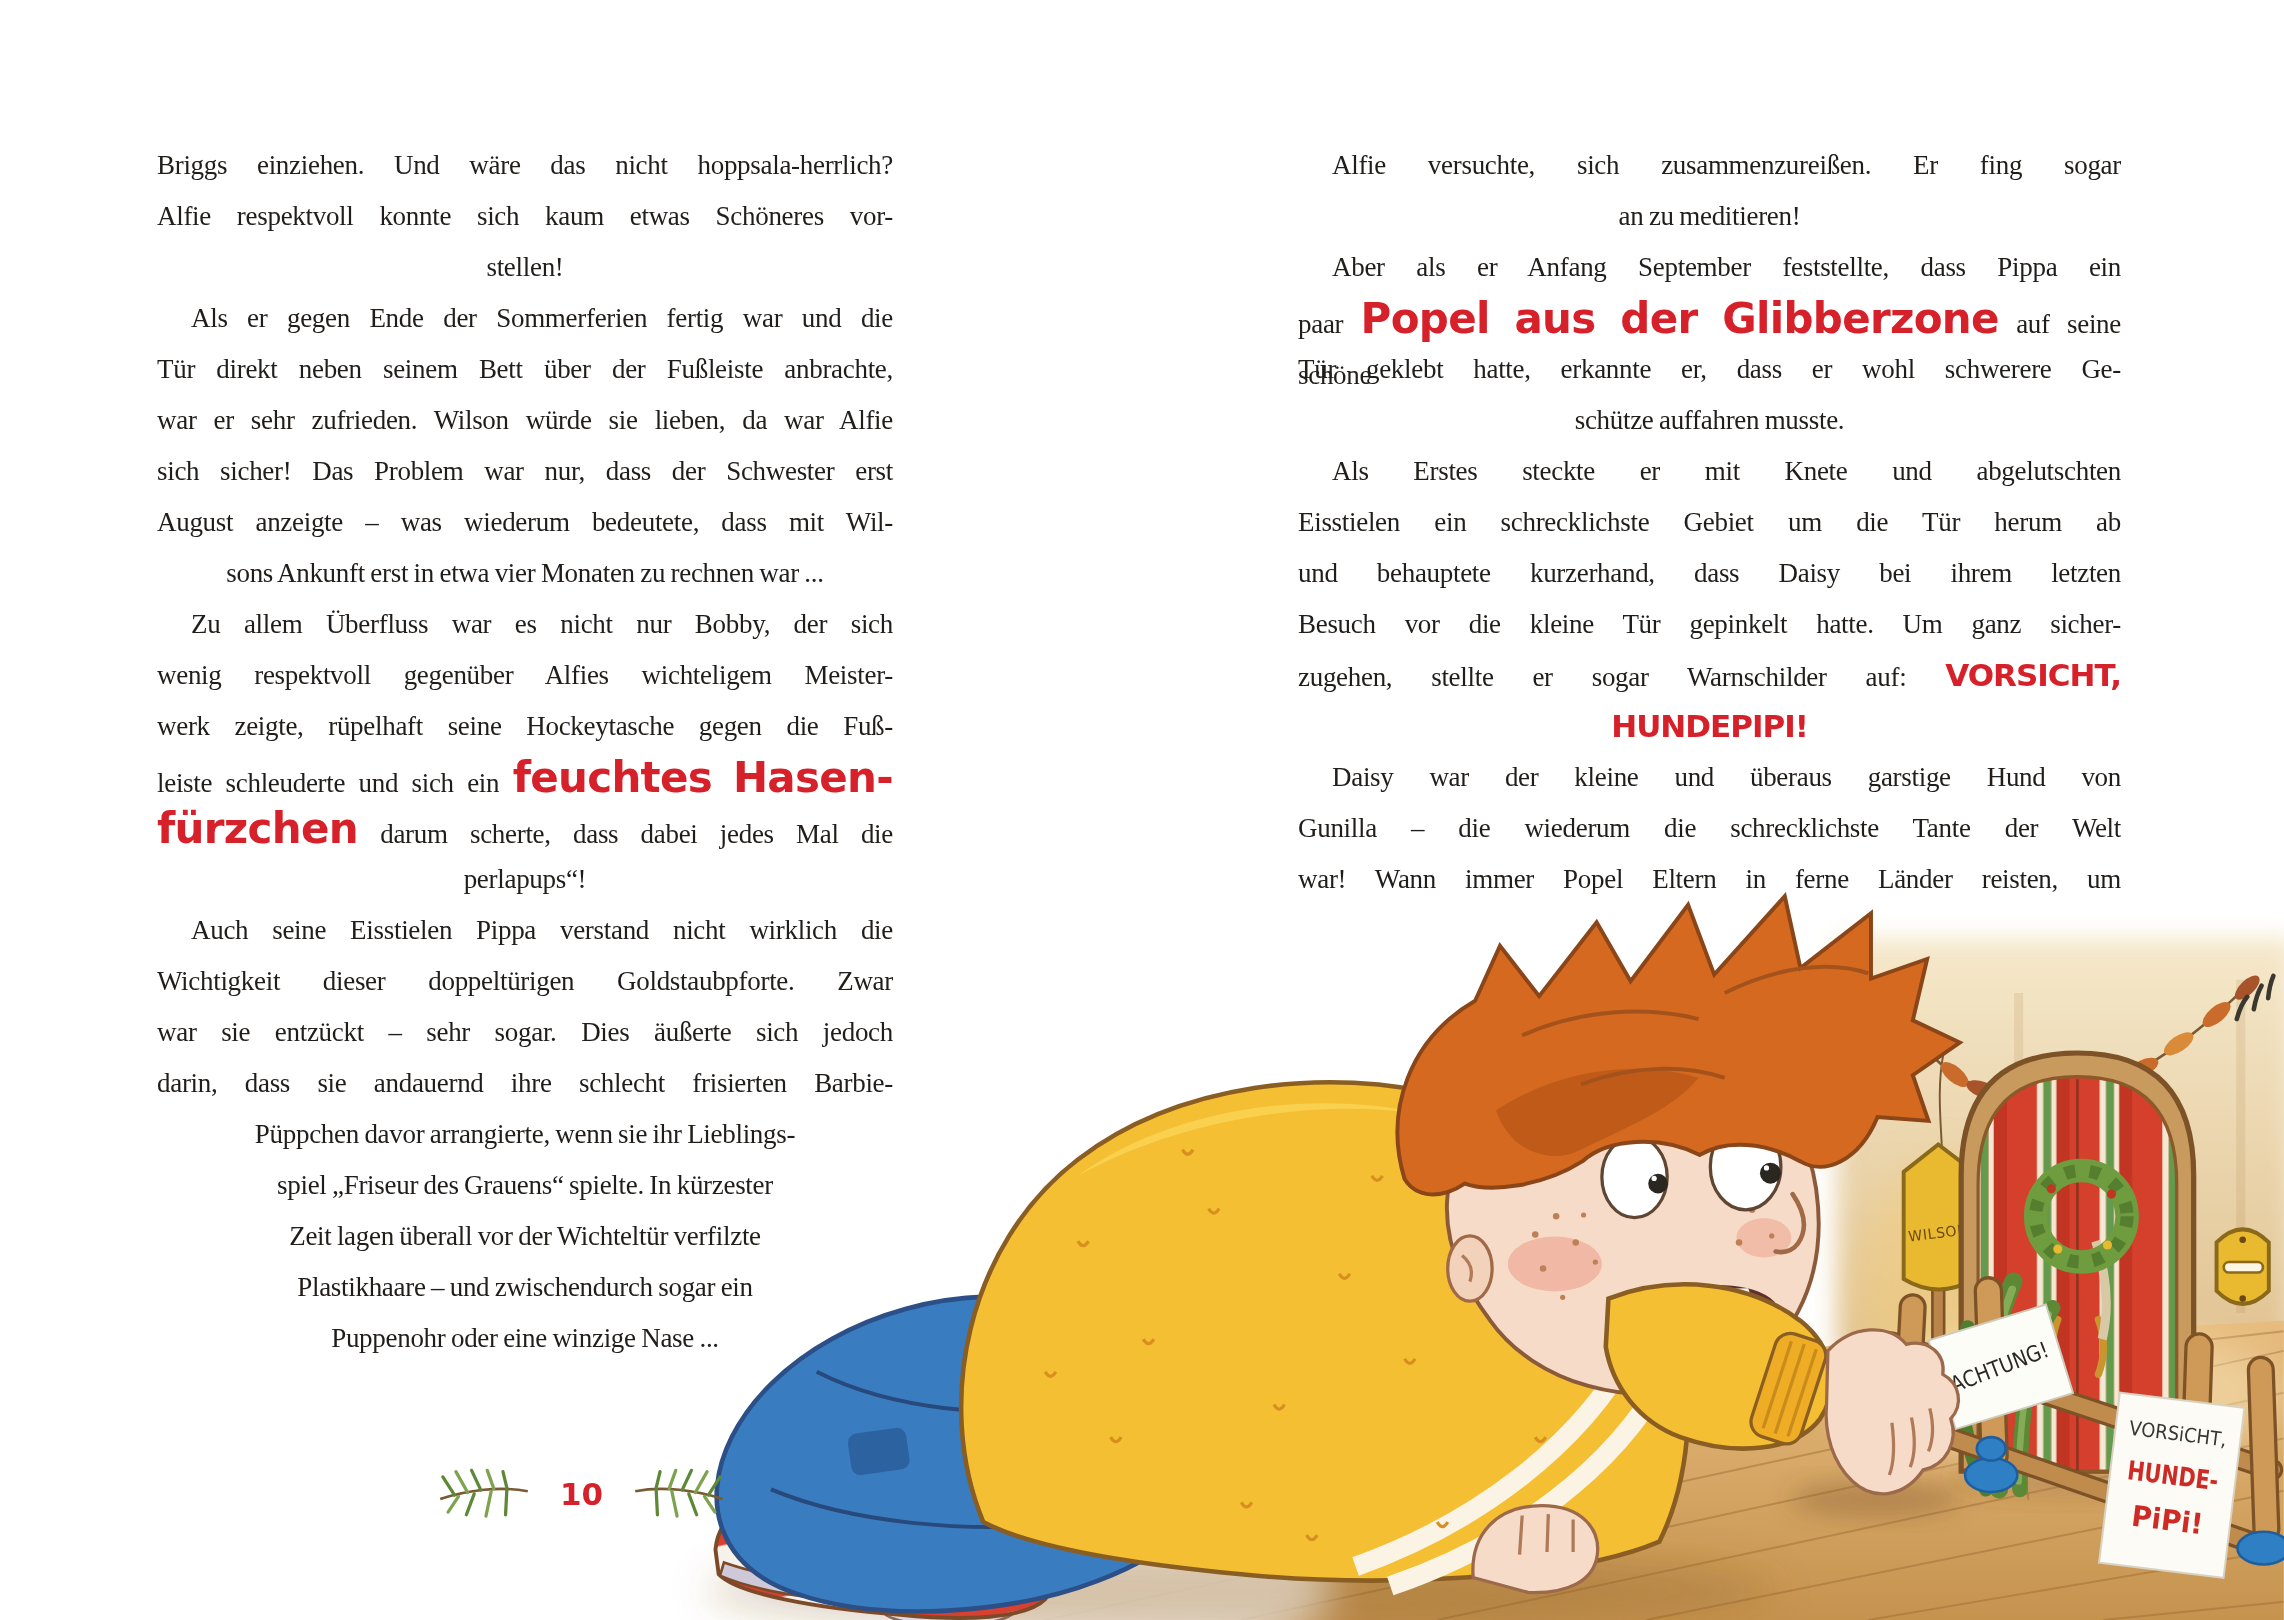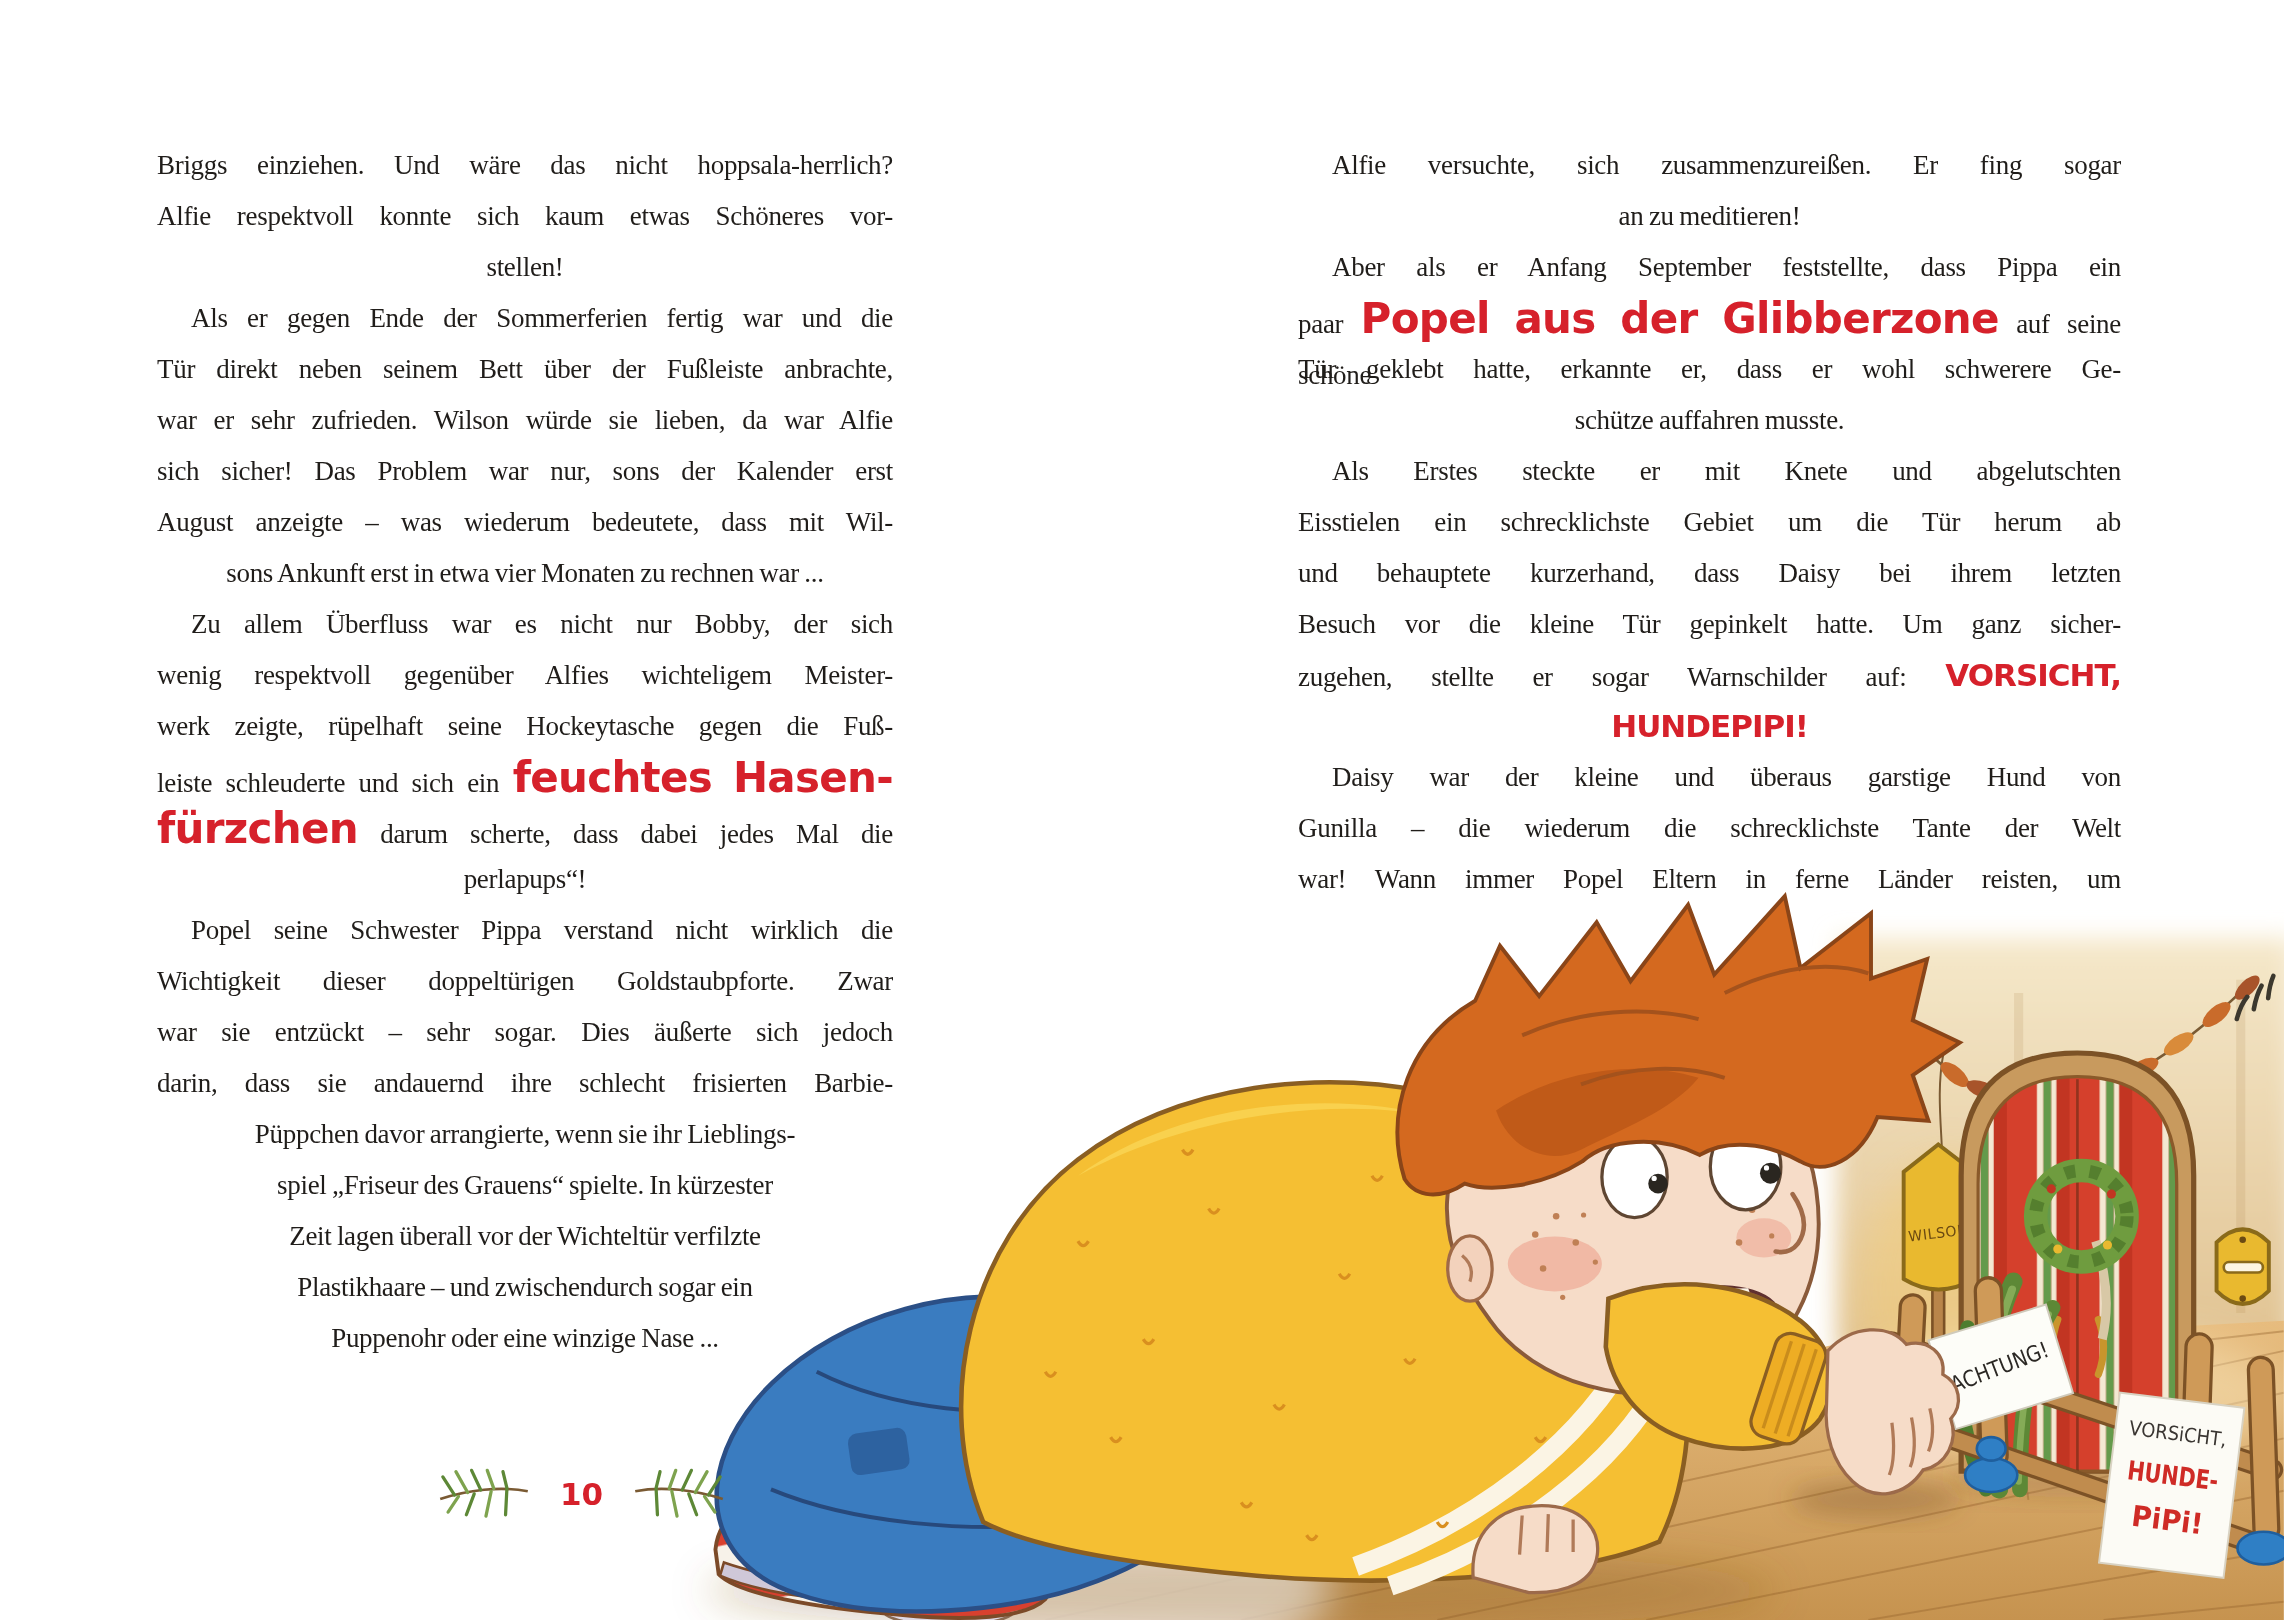--- a/index.html
+++ b/index.html
@@ -315,30 +315,30 @@
     </g>
   </svg>
 
   <div class="textcol col-left">
       <div class="line just"><span>Briggs einziehen. Und wäre das nicht hoppsala-herrlich?</span></div>
       <div class="line just"><span>Alfie respektvoll konnte sich kaum etwas Schöneres vor-</span></div>
       <div class="line"><span>stellen!</span></div>
       <div class="line just ind"><span>Als er gegen Ende der Sommerferien fertig war und die</span></div>
       <div class="line just"><span>Tür direkt neben seinem Bett über der Fußleiste anbrachte,</span></div>
       <div class="line just"><span>war er sehr zufrieden. Wilson würde sie lieben, da war Alfie</span></div>
-      <div class="line just"><span>sich sicher! Das Problem war nur, sons der Kalender erst</span></div>
+      <div class="line just"><span>sich sicher! Das Problem war nur, dass der Schwester erst</span></div>
       <div class="line just"><span>August anzeigte – was wiederum bedeutete, dass mit Wil-</span></div>
       <div class="line"><span>sons Ankunft erst in etwa vier Monaten zu rechnen war ...</span></div>
       <div class="line just ind"><span>Zu allem Überfluss war es nicht nur Bobby, der sich</span></div>
       <div class="line just"><span>wenig respektvoll gegenüber Alfies wichteligem Meister-</span></div>
       <div class="line just"><span>werk zeigte, rüpelhaft seine Hockeytasche gegen die Fuß-</span></div>
       <div class="line just"><span>leiste schleuderte und sich ein </span><span class="hl">feuchtes Hasen-</span></div>
       <div class="line just"><span class="hl">fürzchen</span><span> darum scherte, dass dabei jedes Mal die</span></div>
       <div class="line"><span>perlapups“!</span></div>
-      <div class="line just ind"><span>Popel seine Schwester Pippa verstand nicht wirklich die</span></div>
+      <div class="line just ind"><span>Auch seine Eisstielen Pippa verstand nicht wirklich die</span></div>
       <div class="line just"><span>Wichtigkeit dieser doppeltürigen Goldstaubpforte. Zwar</span></div>
       <div class="line just"><span>war sie entzückt – sehr sogar. Dies äußerte sich jedoch</span></div>
       <div class="line just"><span>darin, dass sie andauernd ihre schlecht frisierten Barbie-</span></div>
       <div class="line"><span>Püppchen davor arrangierte, wenn sie ihr Lieblings-</span></div>
       <div class="line"><span>spiel „Friseur des Grauens“ spielte. In kürzester</span></div>
       <div class="line"><span>Zeit lagen überall vor der Wichteltür verfilzte</span></div>
       <div class="line"><span>Plastikhaare – und zwischendurch sogar ein</span></div>
       <div class="line"><span>Puppenohr oder eine winzige Nase ...</span></div>
     </div>
 

